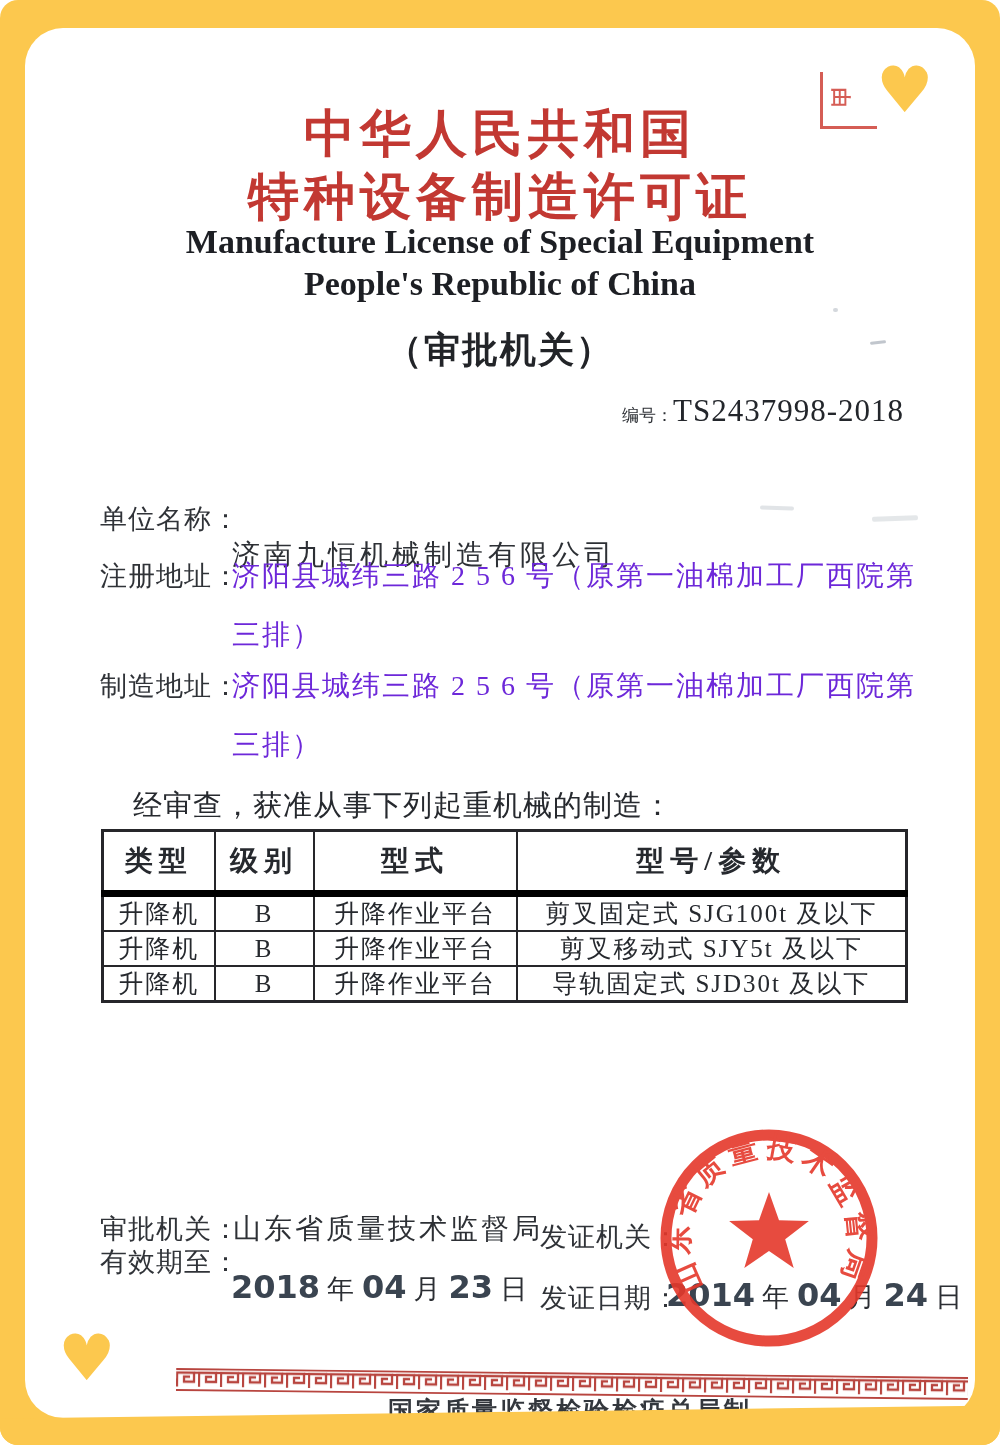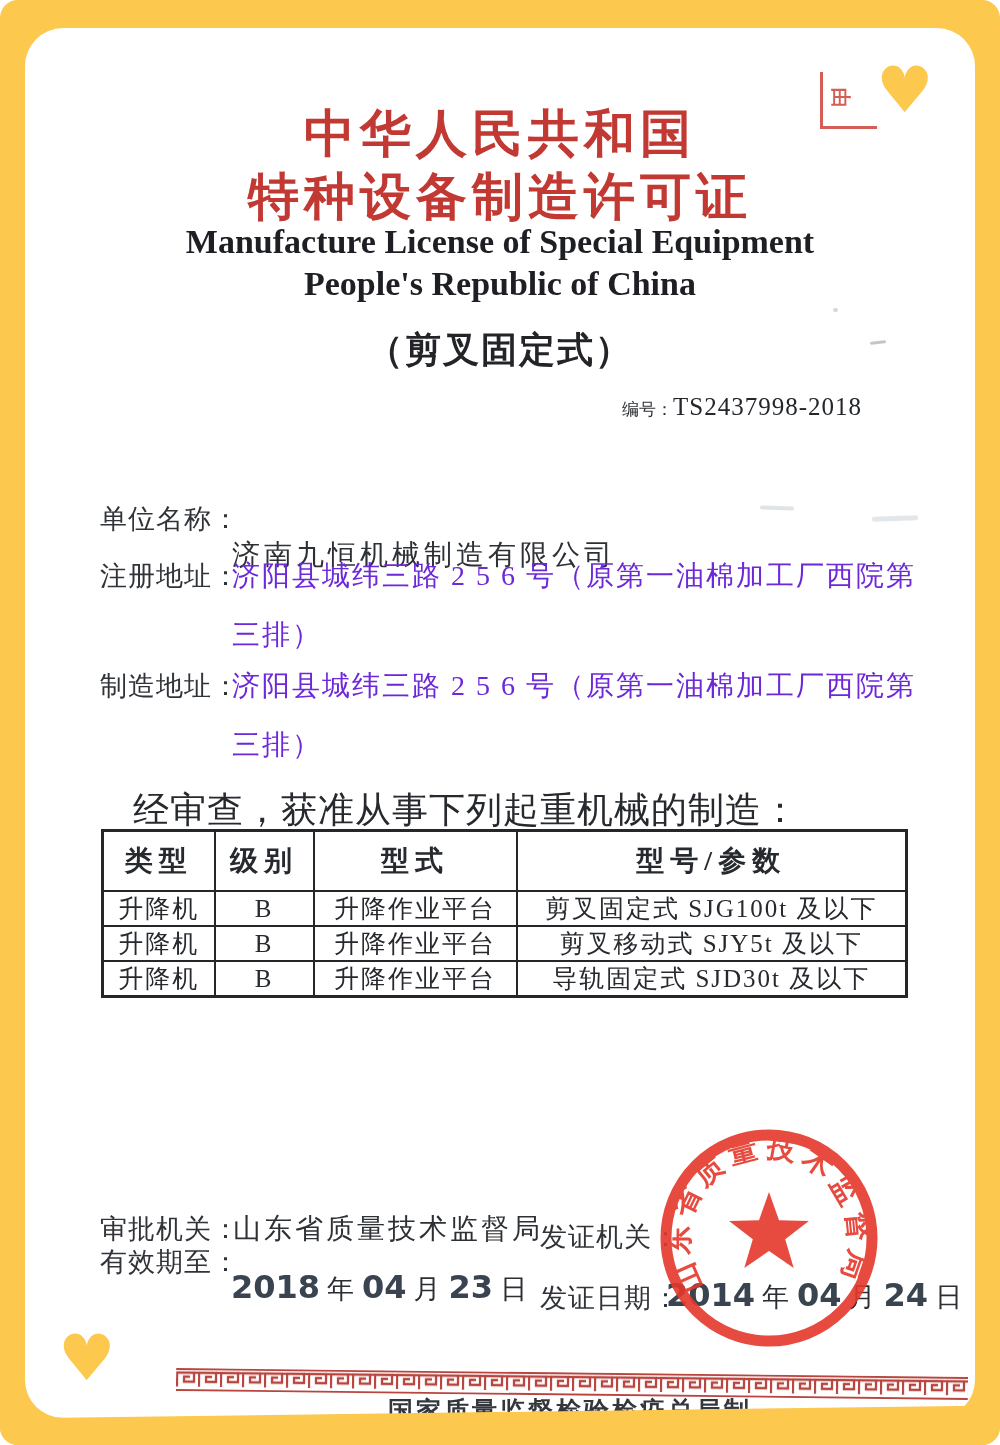--- a/index.html
+++ b/index.html
@@ -30,35 +30,35 @@
     font-family:"Liberation Serif",serif;font-weight:bold;
     font-size:34px;color:#1D1F24;
   }
   .subtitle{
     font-family:"Liberation Sans",sans-serif;font-weight:600;
     font-size:36px;letter-spacing:2px;color:#222428;
   }
   .lbl{font-size:27px;letter-spacing:1px;color:#303338;}
   .val{font-size:28px;letter-spacing:4px;color:#2D3035;}
   .val-long{font-size:28px;letter-spacing:2px;color:#6d28d9;}
-  .intro{font-size:36px;letter-spacing:1px;color:#26292E;}
+  .intro{font-size:29px;letter-spacing:1px;color:#26292E;}
   .licenseno .no-label{font-size:17px;color:#2B2E33;}
-  .licenseno .no-value{font-size:25px;letter-spacing:1px;color:#23262B;font-family:"Liberation Serif",serif;}
+  .licenseno .no-value{font-size:31px;letter-spacing:1px;color:#23262B;font-family:"Liberation Serif",serif;}
   table.license{
     border-collapse:collapse;table-layout:fixed;
     width:804px;background:transparent;
   }
   table.license td,table.license th{
     border:2px solid #26262A;text-align:center;vertical-align:middle;
     font-weight:normal;color:#26292E;padding:0;overflow:hidden;
   }
   table.license{border:3px solid #26262A;}
   table.license tr.hdr th{
     height:58px;font-size:28px;letter-spacing:6px;font-weight:600;
-    border-bottom:1px solid #000000;
+    border-bottom:7px solid #000000;
   }
   table.license tr.body td{height:33px;font-size:25px;letter-spacing:2px;}
   .date .num{
     font-family:"DejaVu Sans",sans-serif;font-weight:600;
     font-size:32px;color:var(--num-ink);margin:0 5px 0 0;
   }
   .date .unit{font-size:27px;color:#2B2E33;margin:0 8px 0 2px;}
   .seal{position:absolute;z-index:4;opacity:.9;}
   .meander{position:absolute;left:176px;top:1372px;z-index:2;transform:rotate(0.65deg);}
   .bottom-note{
@@ -95,21 +95,21 @@
     <span class="corner-glyph">由</span>
   </div>
 
   <span class="heart" style="left:876px;top:58px;">♥</span>
   <span class="heart" style="left:58px;top:1326px;">♥</span>
 
   <div class="abs center cn-title" style="top:100px;">中华人民共和国</div>
   <div class="abs center cn-title" style="top:163px;">特种设备制造许可证</div>
   <div class="abs center en-title" style="top:223px;">Manufacture License of Special Equipment</div>
   <div class="abs center en-title" style="top:265px;">People's Republic of China</div>
-  <div class="abs center subtitle" style="top:326px;">（剪叉固定式）</div>
+  <div class="abs center subtitle" style="top:326px;">（审批机关）</div>
 
   <div class="abs licenseno" style="left:622px;top:393px;">
     <span class="no-label">编号：</span><span class="no-value">TS2437998-2018</span>
   </div>
 
   <div class="abs lbl" style="left:100px;top:501px;">单位名称：</div>
   <div class="abs val" style="left:232px;top:500px;margin-top:36px;">济南九恒机械制造有限公司</div>
 
   <div class="abs lbl" style="left:100px;top:558px;">注册地址：</div>
   <div class="abs val-long" style="left:232px;top:557px;">济阳县城纬三路 2 5 6 号（原第一油棉加工厂西院第</div>

